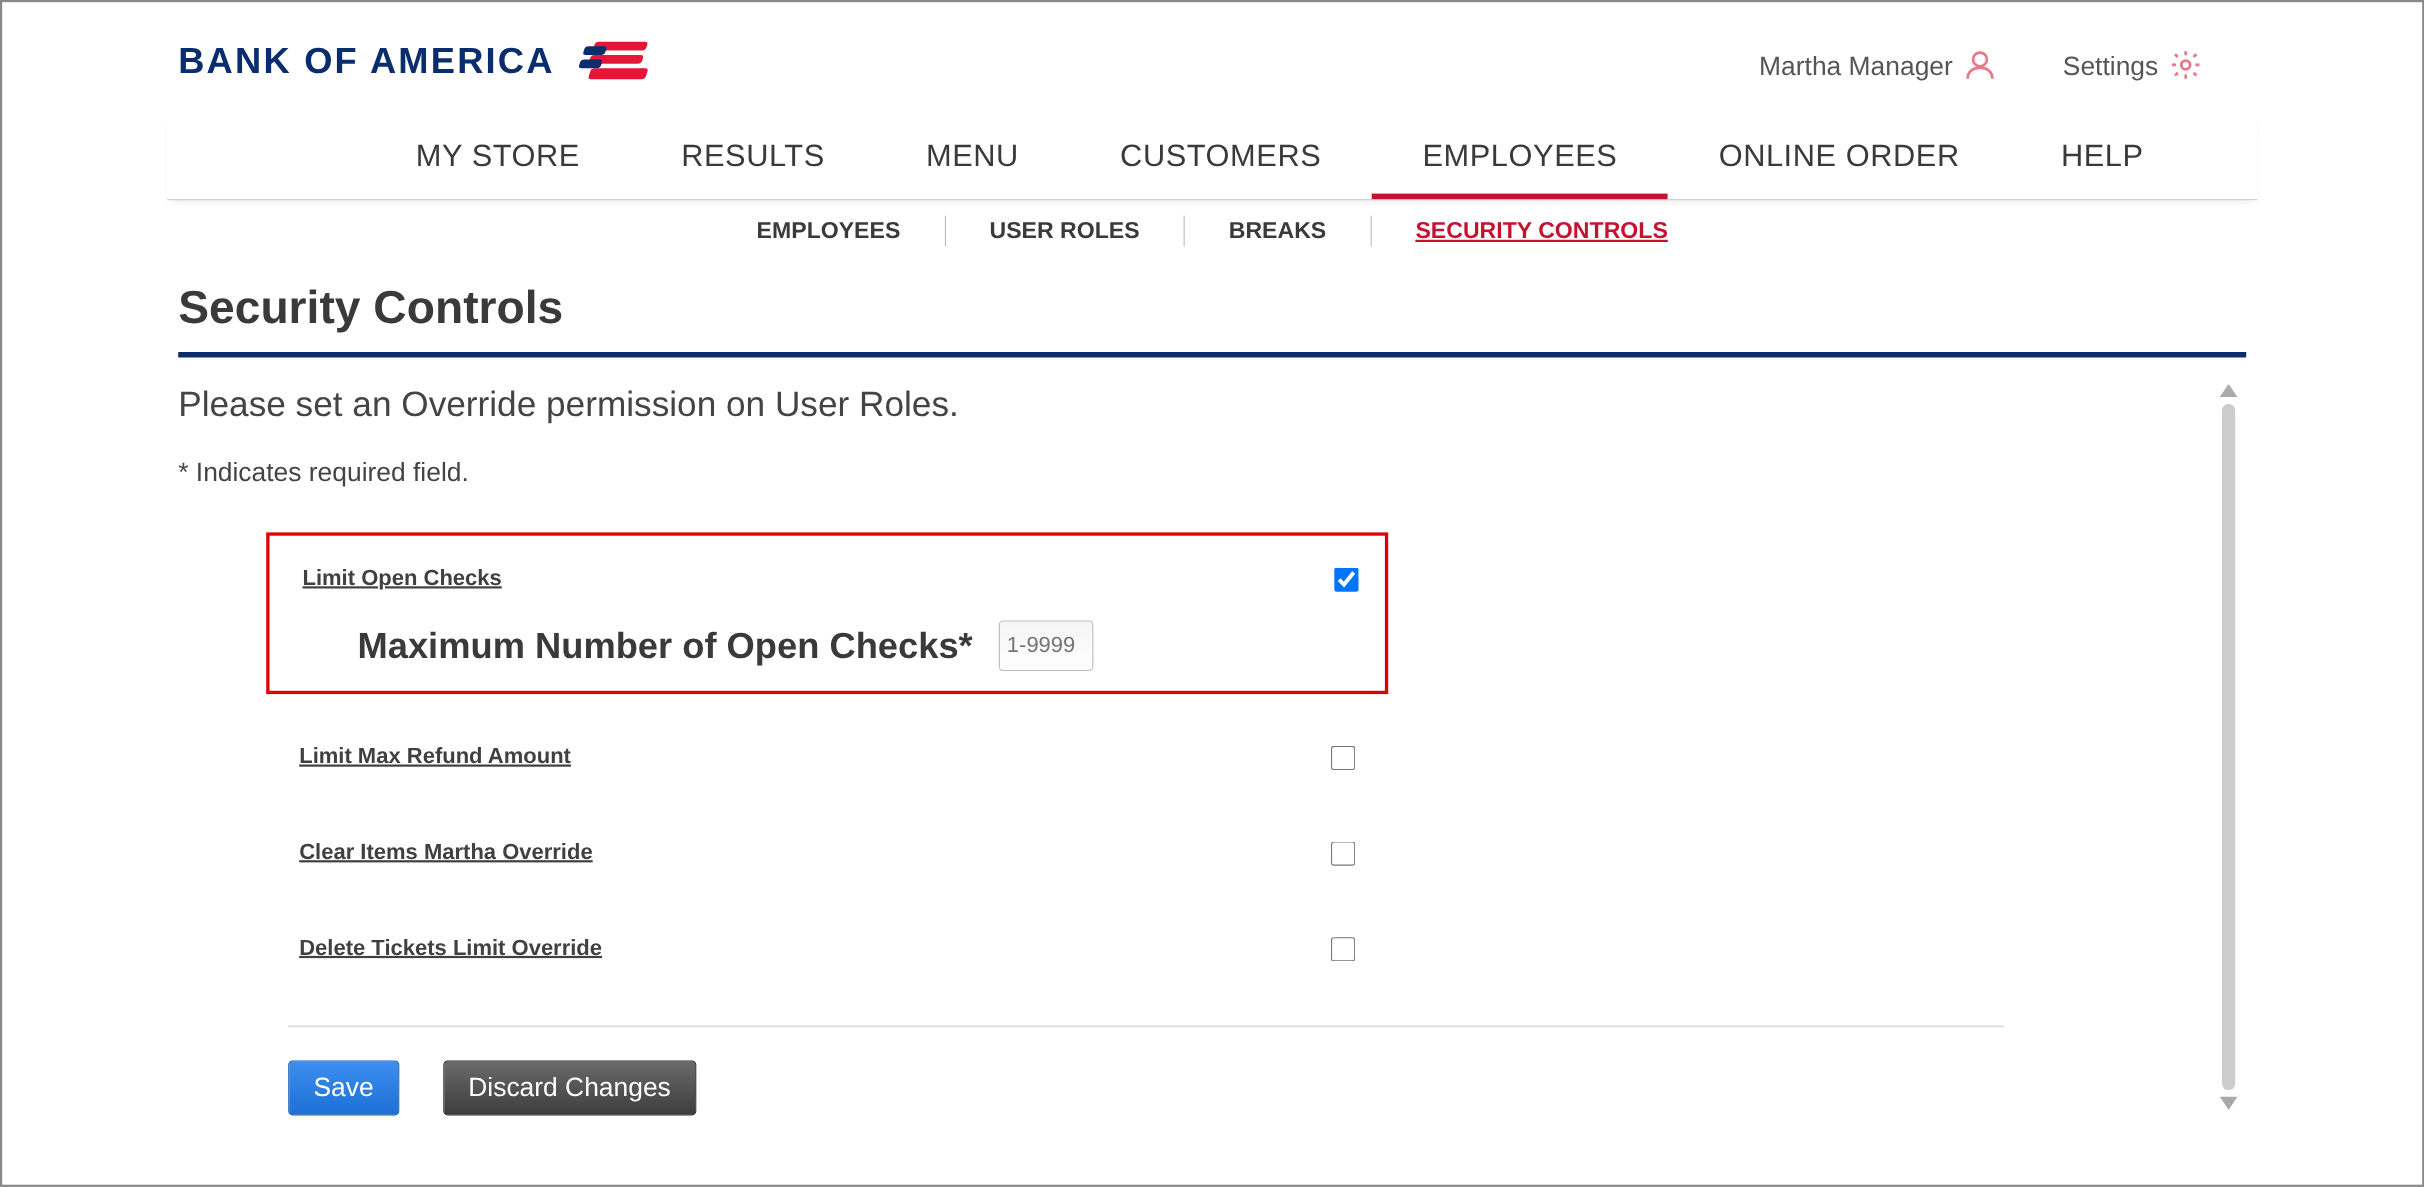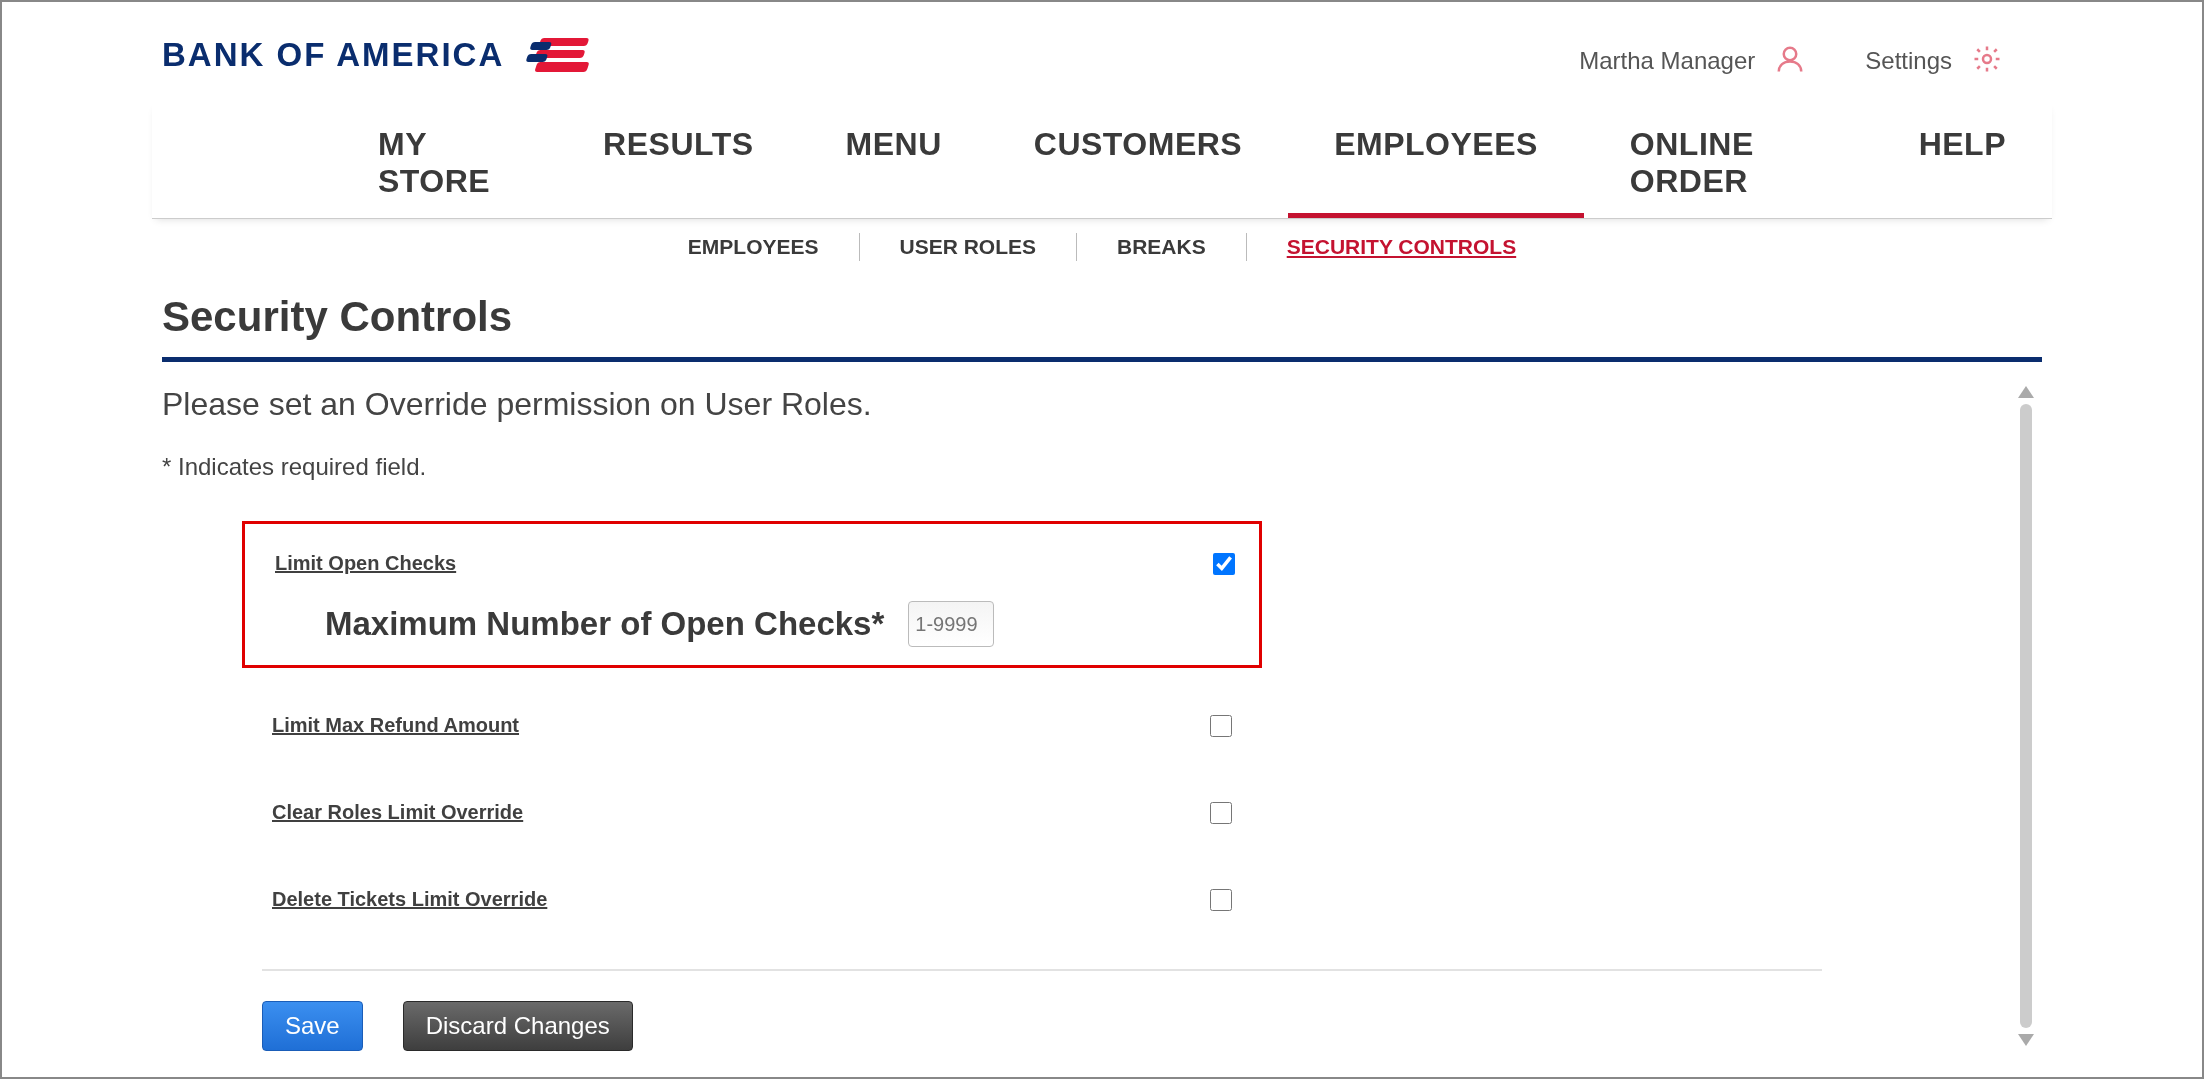--- a/index.html
+++ b/index.html
@@ -53,22 +53,22 @@
     .mainnav {
       display: flex;
       gap: 0;
       justify-content: flex-start;
       padding-left: 180px;
       border-bottom: 1px solid #ccc;
       box-shadow: 0 4px 8px -4px rgba(0,0,0,0.15);
     }
     .mainnav .nav-item {
       padding: 24px 46px 18px 46px;
-      font-size: 32px;
-      font-weight: 700;
+      font-size: 28px;
+      font-weight: 400;
       color: #3a3a3a;
       letter-spacing: 0.5px;
       cursor: pointer;
     }
     .mainnav .nav-item.active {
       border-bottom: 5px solid #c41230;
     }
     .subnav {
       display: flex;
       justify-content: center;
@@ -208,21 +208,21 @@
       color: #fff;
     }
     .btn-save {
       background: linear-gradient(#3b8ff0,#1f6fd6);
       border-color: #1a5db8;
     }
     .btn-discard {
       background: linear-gradient(#6a6a6a,#3e3e3e);
       border-color: #2a2a2a;
     }
-    .user-cluster, .settings-cluster { display:flex; align-items:center; gap:20px; }
+    .user-cluster, .settings-cluster { display:flex; align-items:center; gap:10px; }
   </style>
 </head>
 <body>
 
 <div class="frame">
   <div class="content-wrap">
 
     <div class="topbar">
       <div class="logo-block">
         <span class="wordmark">BANK OF AMERICA</span>
@@ -302,21 +302,21 @@
               <input type="text" class="text-input" placeholder="1-9999" style="">
             </div>
           </div>
 
           <div class="opt-row spaced">
             <span class="opt-label">Limit Max Refund Amount</span>
             <input type="checkbox" class="chk" style="">
           </div>
 
           <div class="opt-row spaced">
-            <span class="opt-label">Clear Roles Limit Override</span>
+            <span class="opt-label">Clear Items Martha Override</span>
             <input type="checkbox" class="chk" style="">
           </div>
 
           <div class="opt-row spaced">
             <span class="opt-label">Delete Tickets Limit Override</span>
             <input type="checkbox" class="chk" style="">
           </div>
 
           <hr class="hr-sep">
 

